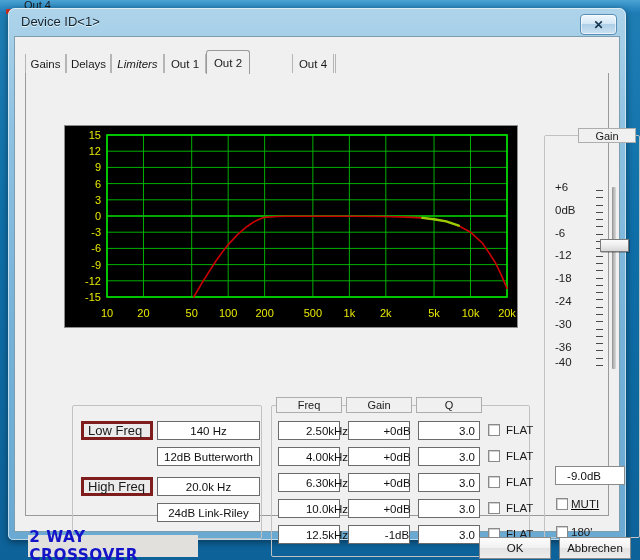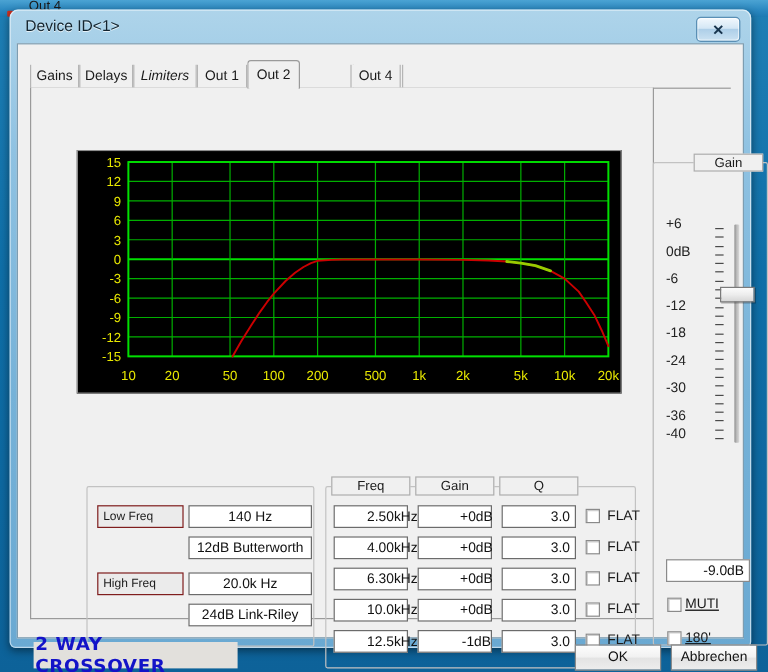--- a/index.html
+++ b/index.html
@@ -81,21 +81,21 @@
   .tab.active{
     top:0;height:24px;background:#f0f0f0;
     border:1px solid #9a9a9a;border-bottom:none;
     border-radius:3px 3px 0 0;
     z-index:3;
   }
   #tab-underline{
     position:absolute;left:10px;top:36px;width:584px;height:1px;background:#9a9a9a;
   }
   #tabpage{
-    position:absolute;left:10px;top:36px;width:520px;height:443px;
+    position:absolute;left:10px;top:36px;width:584px;height:443px;
     border:1px solid #9a9a9a;border-top:none;background:#f0f0f0;box-sizing:border-box;
   }
 
   
   #chart-wrap{
     position:absolute;left:38px;top:52px;width:454px;height:203px;
     background:#000;border:1px solid #8c8c8c;box-sizing:border-box;
   }
   #chart-svg{display:block;}
 
@@ -123,38 +123,38 @@
   #gain-slider-thumb{
     position:absolute;left:574px;top:206px;width:29px;height:13px;
     background:linear-gradient(180deg,#fbfbfb 0%,#ededed 50%,#d7d7d7 100%);
     border:1px solid #7a7a7a;box-shadow:1px 1px 0 rgba(0,0,0,.25);
     cursor:pointer;box-sizing:border-box;
   }
   #gain-value{
     position:absolute;left:529px;top:393px;width:70px;height:19px;
     background:#fff;border:1px solid #8a8a8a;box-sizing:border-box;
     font-size:11.5px;color:#111;display:flex;align-items:center;justify-content:flex-end;
-    padding-right:4px;
+    padding-right:23px;
   }
   .cbrow{position:absolute;display:flex;align-items:center;gap:3px;cursor:pointer;text-decoration:underline;}
   .cbox{
     width:12px;height:12px;background:#fff;border:1px solid #8a8a8a;box-sizing:border-box;
     box-shadow:inset 1px 1px 0 #cfcfcf;
   }
   .cblabel{font-size:11.5px;color:#1a1a1a;white-space:nowrap;}
 
   
   #xover-group{
     position:absolute;left:46px;top:332px;width:190px;height:134px;
     border:1px solid #c2c2c2;border-radius:2px;box-sizing:border-box;
   }
   .xo-label{
     position:absolute;width:72px;height:19px;
-    background:#ebebeb;border:1px solid #7f1d1d;box-sizing:border-box;
-    font-size:10px;color:#1a1a1a;display:flex;align-items:center;padding-left:4px;
+    background:#ebebeb;border:3px solid #7f1d1d;box-sizing:border-box;
+    font-size:13px;color:#1a1a1a;display:flex;align-items:center;padding-left:4px;
   }
   .xo-field{
     position:absolute;width:103px;height:19px;
     background:#fff;border:1px solid #6b6b6b;box-sizing:border-box;
     font-size:11.5px;color:#111;display:flex;align-items:center;justify-content:center;
     cursor:pointer;
   }
 
   
   #eq-group{

